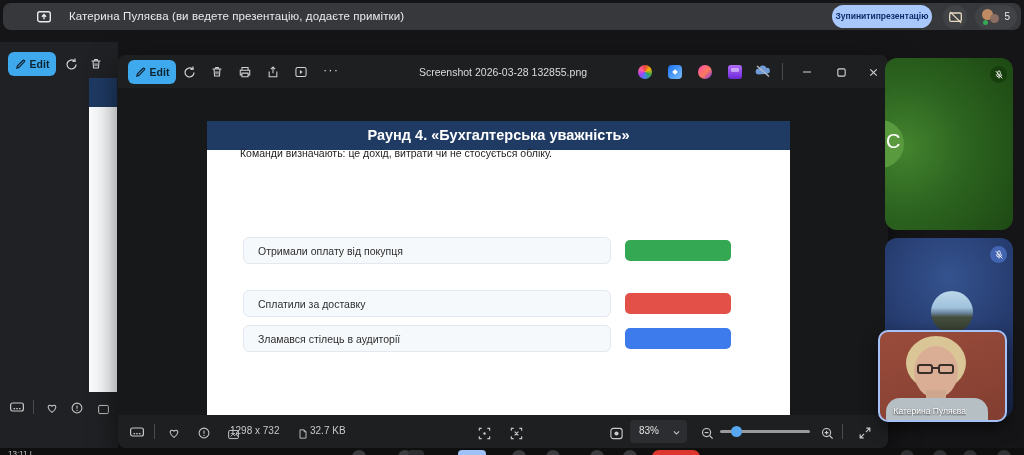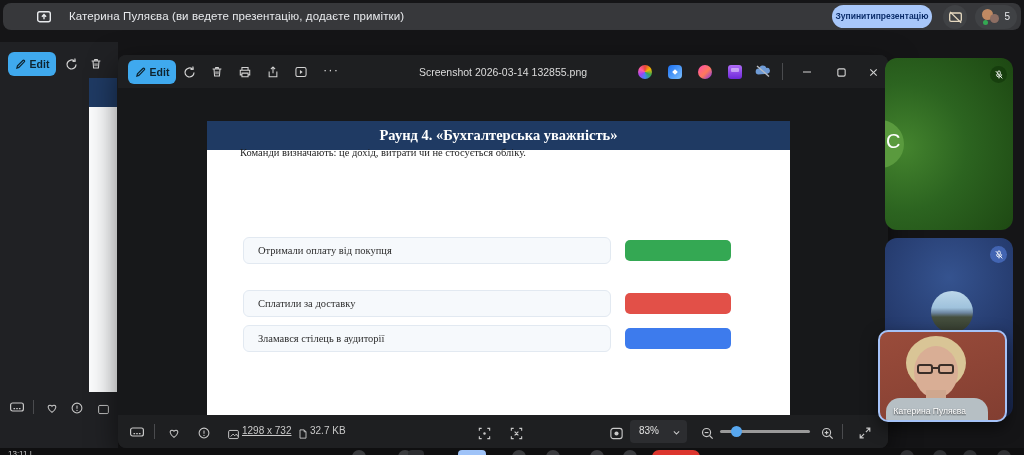--- a/index.html
+++ b/index.html
@@ -20,21 +20,21 @@
 
   
   .edit-btn{display:flex;align-items:center;justify-content:center;gap:4px;width:48px;height:24px;
             background:#3fa9ee;border-radius:6px;cursor:pointer;}
   .edit-btn span{font-size:10.5px;color:#0e2430;font-weight:bold;}
   .icon-btn{position:absolute;width:18px;height:18px;display:flex;align-items:center;justify-content:center;cursor:pointer;}
   .vsep{position:absolute;width:1px;background:#4a4b4e;}
 
   .viewer{position:absolute;left:118px;top:55px;width:770px;height:393px;background:#1e1f21;border-radius:8px;
           box-shadow:0 10px 30px rgba(0,0,0,.55);overflow:hidden;}
-  .canvas{position:absolute;left:0;top:33px;width:770px;height:327px;background:#17181a;font-family:Liberation Serif, serif;}
+  .canvas{position:absolute;left:0;top:33px;width:770px;height:327px;background:#17181a;}
   .filename{position:absolute;left:0;right:0;top:11px;text-align:center;font-size:10.5px;color:#dcdcdc;pointer-events:none;}
   .statusbar{position:absolute;left:0;top:360px;width:770px;height:33px;background:#1e1f21;}
   .st-text{position:absolute;top:10px;font-size:10px;color:#c9c9c9;}
   .zoombox{position:absolute;left:512px;top:5px;width:57px;height:23px;background:#2c2d30;border-radius:4px;cursor:pointer;}
   .zoombox span{position:absolute;left:9px;top:5px;font-size:10px;color:#e0e0e0;}
 
   
   .slide{position:absolute;left:89px;top:33px;width:583px;height:320px;background:#ffffff;}
   .slide-header{position:absolute;left:0;top:0;width:583px;height:29px;background:#1f3a63;}
   .slide-title{width:100%;text-align:center;line-height:29px;font-size:14.5px;font-weight:bold;color:#ffffff;}
@@ -175,21 +175,21 @@
           <path d="M8 9.5V2.2M8 2.2L5.6 4.6M8 2.2l2.4 2.4M3.6 7.5v6h8.8v-6"></path>
         </svg>
       </div>
       <div class="icon-btn" style="left:174px;top:8px;">
         <svg width="14" height="14" viewBox="0 0 16 16" fill="none" stroke="#d4d4d4" stroke-width="1.2">
           <rect x="2.2" y="2.8" width="11.6" height="10.4" rx="2"></rect>
             <path d="M6.8 5.7l3.1 2.3-3.1 2.3z" fill="#d4d4d4" stroke="none"></path>
         </svg>
       </div>
       <div class="icon-btn" style="left:204px;top:5px;font-size:13px;color:#d4d4d4;letter-spacing:1px;">···</div>
-      <div class="filename">Screenshot 2026-03-14 132855.png</div>
+      <div class="filename">Screenshot 2026-03-28 132855.png</div>
 
       <div class="abs" style="left:520px;top:10px;width:14px;height:14px;border-radius:50%;
            background:conic-gradient(#e8453c,#f4b400,#34a853,#4285f4,#a142f4,#ff5fa2,#e8453c);"></div>
       <div class="abs" style="left:550px;top:10px;width:14px;height:14px;border-radius:4px;background:linear-gradient(135deg,#1a6ff0,#7cc0ff);">
         <div class="abs" style="left:5px;top:5px;width:4px;height:4px;background:#fff;transform:rotate(45deg);"></div>
       </div>
       <div class="abs" style="left:580px;top:10px;width:14px;height:14px;border-radius:50%;background:linear-gradient(135deg,#ff4bb5,#ff7a59 55%,#7b2ff7);"></div>
       <div class="abs" style="left:610px;top:10px;width:14px;height:14px;border-radius:3px;background:linear-gradient(180deg,#b06cf7,#6d28d9);">
         <div class="abs" style="left:3px;top:3px;width:8px;height:4px;background:rgba(255,255,255,.45);border-radius:1px;"></div>
       </div>
@@ -267,21 +267,21 @@
             <path d="M8 5.2v3.6"></path>
             <circle cx="8" cy="10.8" r=".7" fill="#c9c9c9" stroke="none"></circle>
         </svg>
       </div>
       <div class="icon-btn" style="left:106px;top:10px;">
         <svg width="13" height="13" viewBox="0 0 16 16" fill="none" stroke="#c9c9c9" stroke-width="1.2">
           <rect x="2" y="3" width="12" height="10" rx="1.5"></rect>
             <path d="M4.5 10.5l3-3 2 2 2-2 2 3"></path>
         </svg>
       </div>
-      <div class="st-text" style="left:124px;text-decoration:underline;">1298 x 732</div>
+      <div class="st-text" style="left:112px;">1298 x 732</div>
       <div class="icon-btn" style="left:176px;top:10px;">
         <svg width="12" height="12" viewBox="0 0 16 16" fill="none" stroke="#c9c9c9" stroke-width="1.2">
           <path d="M4 2.5h5.5L12 5v8.5H4z"></path>
             <path d="M9.5 2.5V5H12"></path>
         </svg>
       </div>
       <div class="st-text" style="left:192px;">32.7 KB</div>
 
       <div class="icon-btn" style="left:357px;top:9px;">
         <svg width="15" height="15" viewBox="0 0 16 16" fill="none" stroke="#c9c9c9" stroke-width="1.2">

